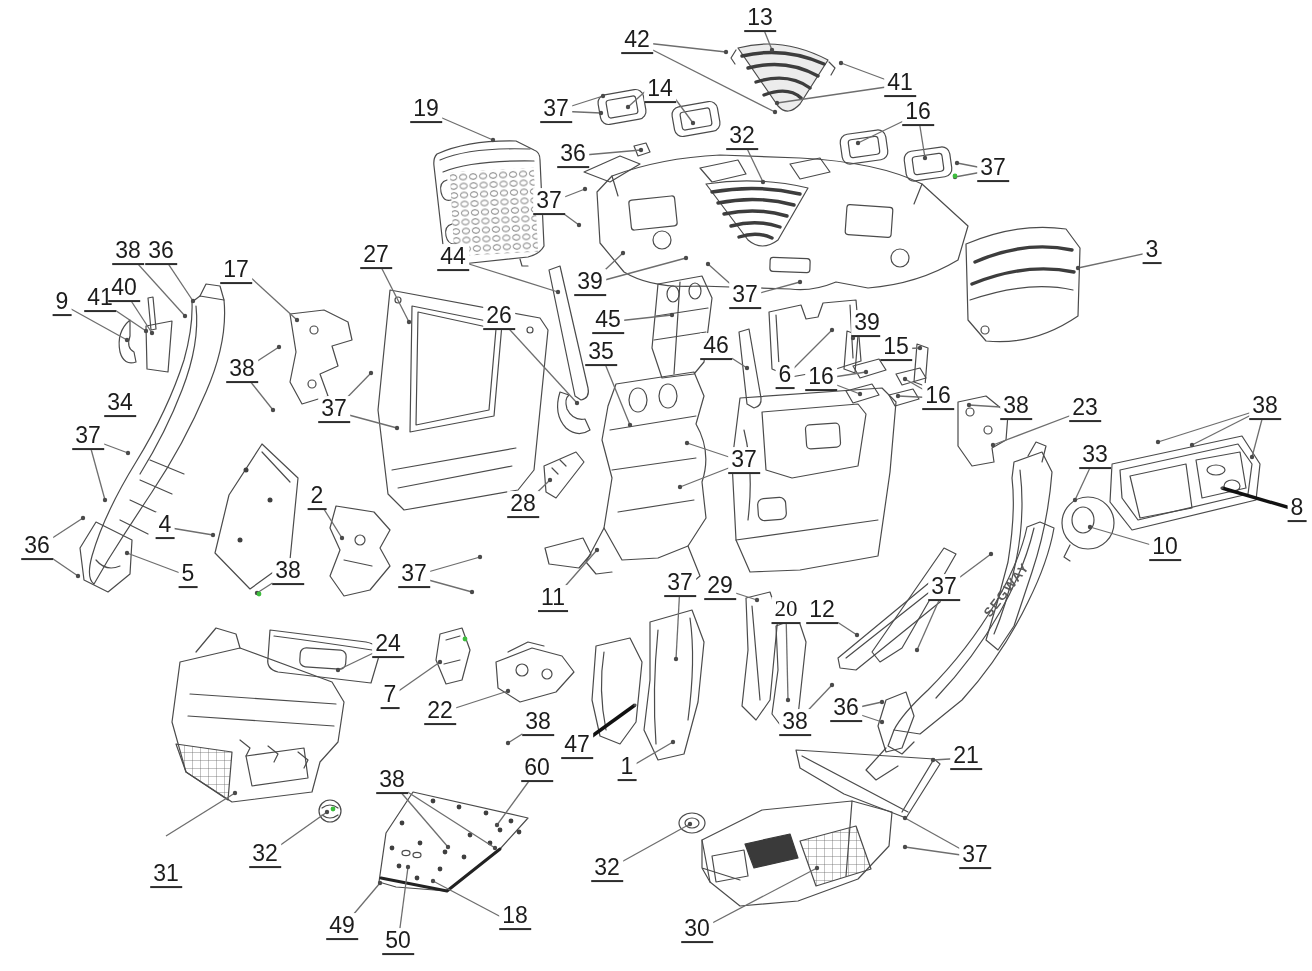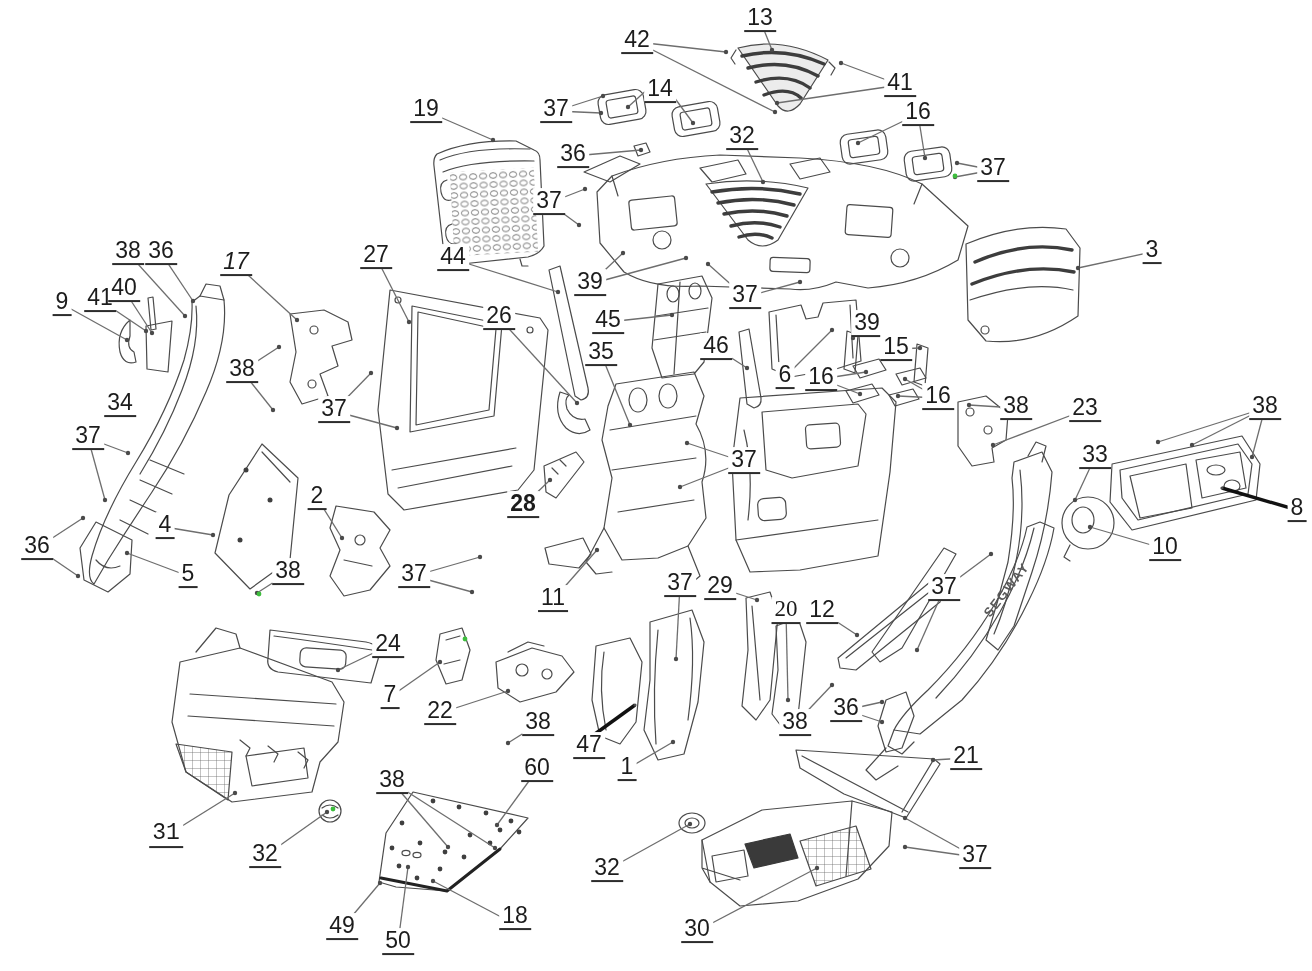--- a/index.html
+++ b/index.html
@@ -562,51 +562,51 @@
       <div class="callout" style="left: 1095px; top: 457px;">33</div>
       <div class="callout" style="left: 1265px; top: 408px;">38</div>
       <div class="callout" style="left: 1297px; top: 510px;">8</div>
       <div class="callout" style="left: 1165px; top: 549px;">10</div>
       <div class="callout" style="left: 128px; top: 253px;">38</div>
       <div class="callout" style="left: 161px; top: 253px;">36</div>
       <div class="callout" style="left: 62px; top: 304px;">9</div>
       <div class="callout" style="left: 100px; top: 300px;">41</div>
       <div class="callout" style="left: 124px; top: 290px;">40</div>
       <div class="callout" style="left: 120px; top: 380px; margin-top: 25px;">34</div>
-      <div class="callout" style="left: 236px; top: 264px; font-style: italic;">17</div>
+      <div class="callout" style="left: 236px; top: 272px;">17</div>
       <div class="callout" style="left: 242px; top: 371px;">38</div>
       <div class="callout" style="left: 334px; top: 411px;">37</div>
       <div class="callout" style="left: 88px; top: 438px;">37</div>
       <div class="callout" style="left: 37px; top: 548px;">36</div>
       <div class="callout" style="left: 165px; top: 527px;">4</div>
       <div class="callout" style="left: 188px; top: 576px;">5</div>
       <div class="callout" style="left: 317px; top: 498px;">2</div>
       <div class="callout" style="left: 288px; top: 573px;">38</div>
-      <div class="callout" style="left: 523px; top: 506px; font-weight: bold;">28</div>
+      <div class="callout" style="left: 523px; top: 506px;">28</div>
       <div class="callout" style="left: 553px; top: 600px;">11</div>
       <div class="callout" style="left: 414px; top: 576px;">37</div>
       <div class="callout" style="left: 680px; top: 585px;">37</div>
       <div class="callout" style="left: 744px; top: 462px;">37</div>
       <div class="callout" style="left: 720px; top: 588px;">29</div>
       <div class="callout" style="left: 786px; top: 612px; font-family: Liberation Serif, serif;">20</div>
       <div class="callout" style="left: 822px; top: 612px; text-align: right;">12</div>
       <div class="callout" style="left: 944px; top: 589px;">37</div>
       <div class="callout" style="left: 846px; top: 710px;">36</div>
       <div class="callout" style="left: 795px; top: 724px;">38</div>
       <div class="callout" style="left: 966px; top: 758px;">21</div>
       <div class="callout" style="left: 388px; top: 646px;">24</div>
       <div class="callout" style="left: 390px; top: 697px;">7</div>
       <div class="callout" style="left: 440px; top: 713px;">22</div>
       <div class="callout" style="left: 538px; top: 724px;">38</div>
       <div class="callout" style="left: 537px; top: 770px;">60</div>
       <div class="callout" style="left: 392px; top: 782px;">38</div>
       <div class="callout" style="left: 342px; top: 928px;">49</div>
       <div class="callout" style="left: 398px; top: 943px;">50</div>
       <div class="callout" style="left: 515px; top: 918px;">18</div>
-      <div class="callout" style="left: 166px; top: 836px; font-family: Liberation Mono, monospace;">31</div>
+      <div class="callout" style="left: 166px; top: 876px;">31</div>
       <div class="callout" style="left: 265px; top: 856px;">32</div>
-      <div class="callout" style="left: 577px; top: 747px; margin-left: 12px;">47</div>
+      <div class="callout" style="left: 577px; top: 747px;">47</div>
       <div class="callout" style="left: 627px; top: 769px;">1</div>
       <div class="callout" style="left: 607px; top: 870px;">32</div>
       <div class="callout" style="left: 697px; top: 931px;">30</div>
       <div class="callout" style="left: 975px; top: 857px;">37</div>
     </div>
 </div>
 
 </body></html>

